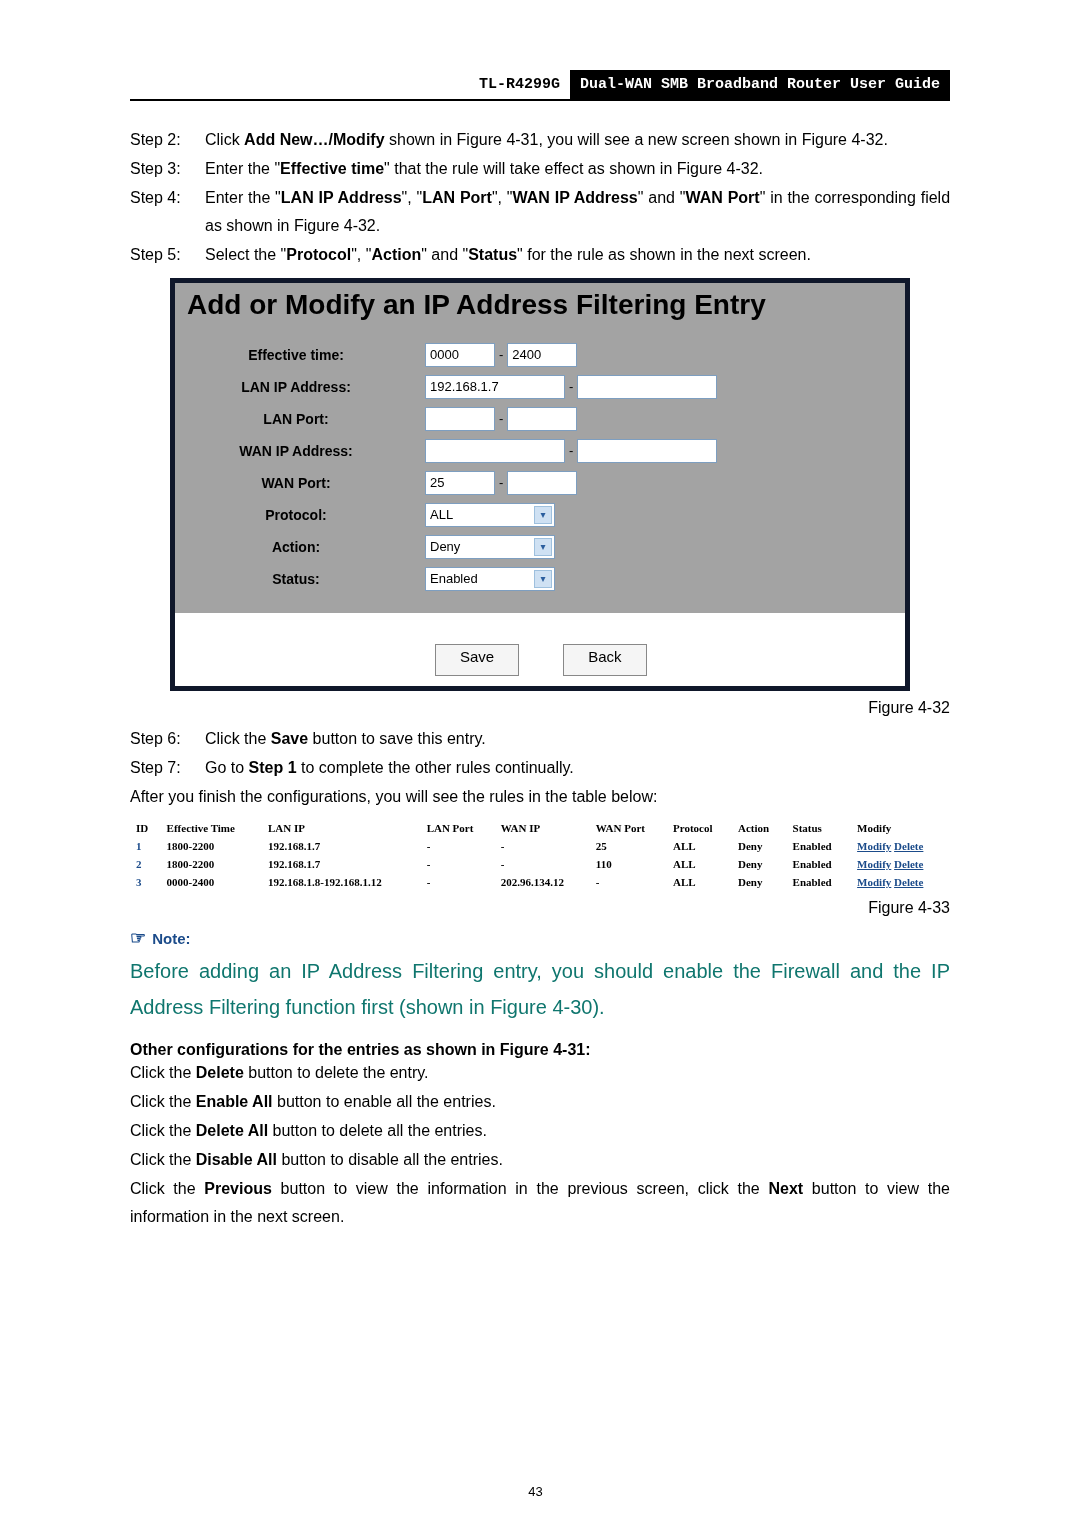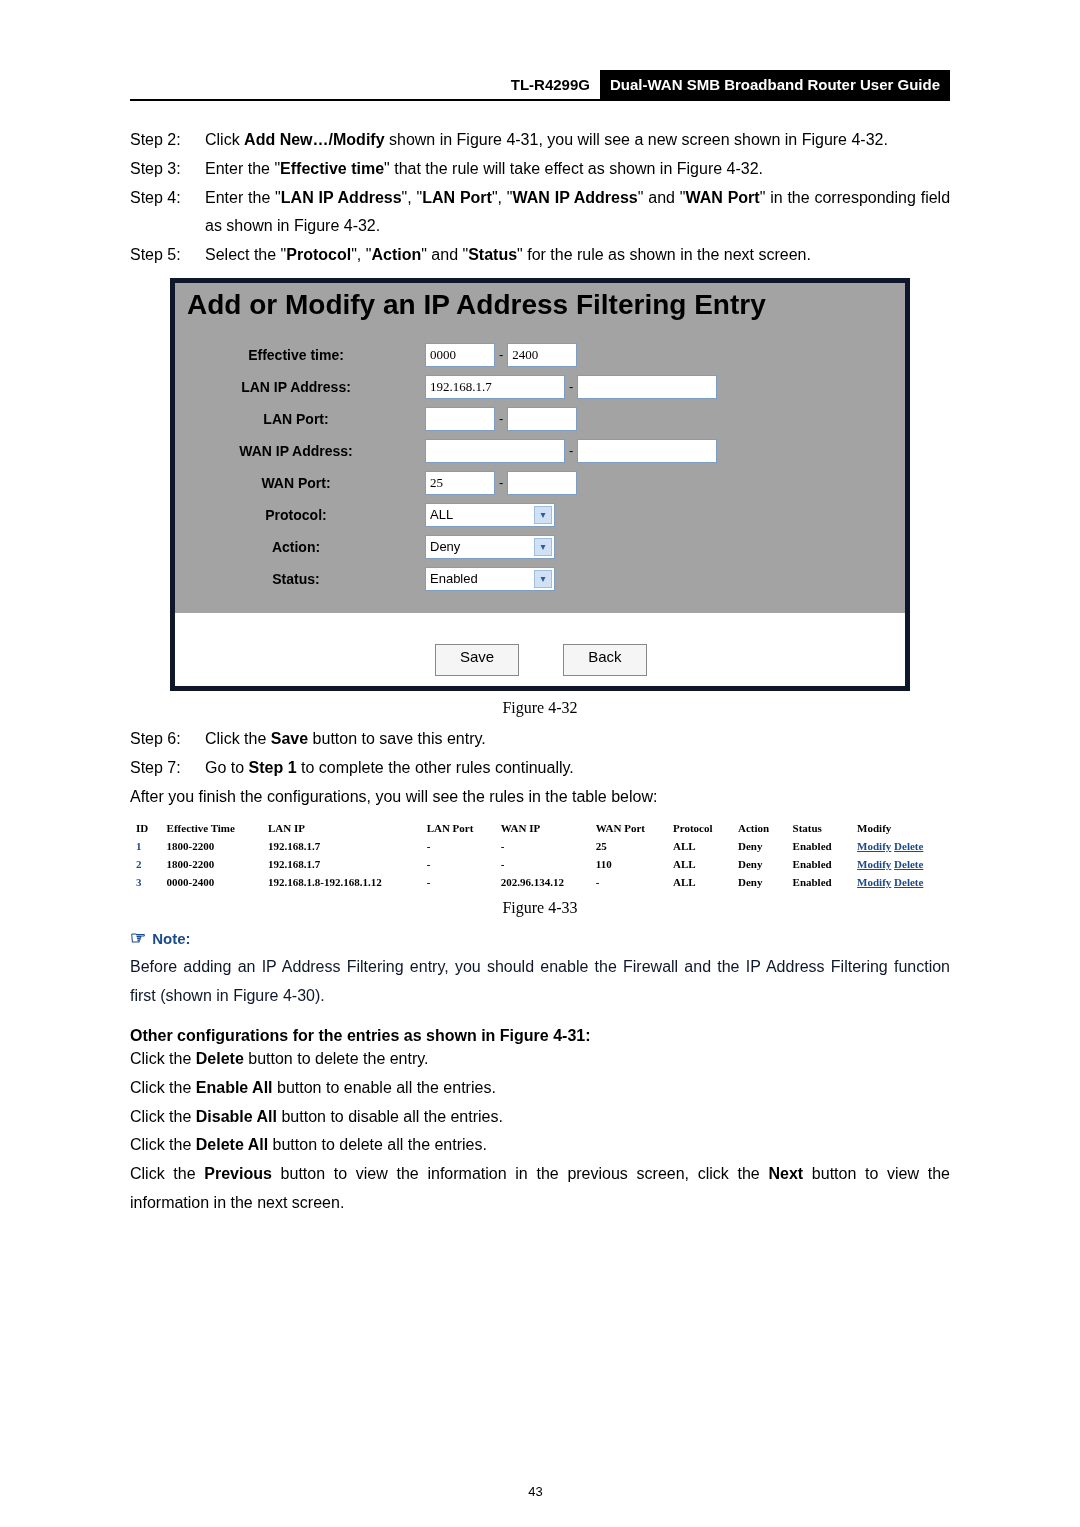--- a/index.html
+++ b/index.html
@@ -17,20 +17,21 @@
     box-sizing: border-box;
     position: relative;
   }
   .header-bar {
     display: flex;
     align-items: flex-start;
     gap: 10px;
     border-bottom: 2px solid #000;
     margin-bottom: 25px;
     justify-content: flex-end;
+    font-family: Liberation Mono, monospace;
   }
   .header-model {
     font-weight: bold;
     font-size: 15px;
     padding: 6px 0;
   }
   .header-title {
     background: #000;
     color: #fff;
     font-weight: bold;
@@ -45,24 +46,23 @@
     text-align: justify;
   }
   .step-label {
     font-weight: normal;
     flex: 0 0 65px;
   }
   .step-body {
     flex: 1;
   }
   .figure-caption {
-    text-align: center;
+    text-align: right;
     font-size: 16px;
     margin: 8px 0 8px 0;
-    font-family: Liberation Serif, serif;
   }
   
   .form-figure {
     border: 5px solid #0f172a;
     background: #a3a3a3;
     margin: 8px 40px 8px 40px;
     padding: 4px 0 0 0;
   }
   .form-title {
     font-weight: bold;
@@ -88,21 +88,21 @@
     align-items: center;
     gap: 4px;
   }
   .ti {
     border: 1px solid #7d9ec0;
     height: 22px;
     line-height: 22px;
     font-size: 13px;
     padding: 0 4px;
     background: #fff;
-    font-family: Liberation Serif, serif;
+    font-family: Liberation Sans, sans-serif;
   }
   .dash {
     font-size: 13px;
   }
   .dropdown {
     border: 1px solid #7d9ec0;
     height: 22px;
     line-height: 22px;
     font-size: 13px;
     padding: 0 4px;
@@ -182,22 +182,22 @@
     align-items: center;
     gap: 6px;
     margin: 10px 0 4px 0;
   }
   .note-icon {
     color: #1b4b8a;
     font-size: 18px;
     font-weight: bold;
   }
   .note-text {
-    color: #0f172a;
-    font-size: 16px;
+    color: #0f766e;
+    font-size: 20px;
     line-height: 1.8;
     text-align: justify;
   }
   .subheading {
     font-weight: bold;
     font-size: 16px;
     margin-top: 16px;
   }
   .bold { font-weight: bold; }
   .pagenum {
@@ -423,23 +423,23 @@
 
   <div class="subheading">Other configurations for the entries as shown in Figure 4-31:</div>
 
   <div class="paragraph">
     <span>Click the </span><span class="bold">Delete</span><span> button to delete the entry.</span>
   </div>
   <div class="paragraph">
     <span>Click the </span><span class="bold">Enable All</span><span> button to enable all the entries.</span>
   </div>
   <div class="paragraph">
+    <span>Click the </span><span class="bold">Delete All</span><span> button to delete all the entries.</span>
+  </div>
+  <div class="paragraph">
     <span>Click the </span><span class="bold">Disable All</span><span> button to disable all the entries.</span>
-  </div>
-  <div class="paragraph">
-    <span>Click the </span><span class="bold">Delete All</span><span> button to delete all the entries.</span>
   </div>
   <div class="paragraph">
     <span>Click the </span><span class="bold">Previous</span><span> button to view the information in the previous screen, click the </span><span class="bold">Next</span><span> button to view the information in the next screen.</span>
   </div>
 
   <div class="pagenum">43</div>
 </div>
 
 </body></html>

